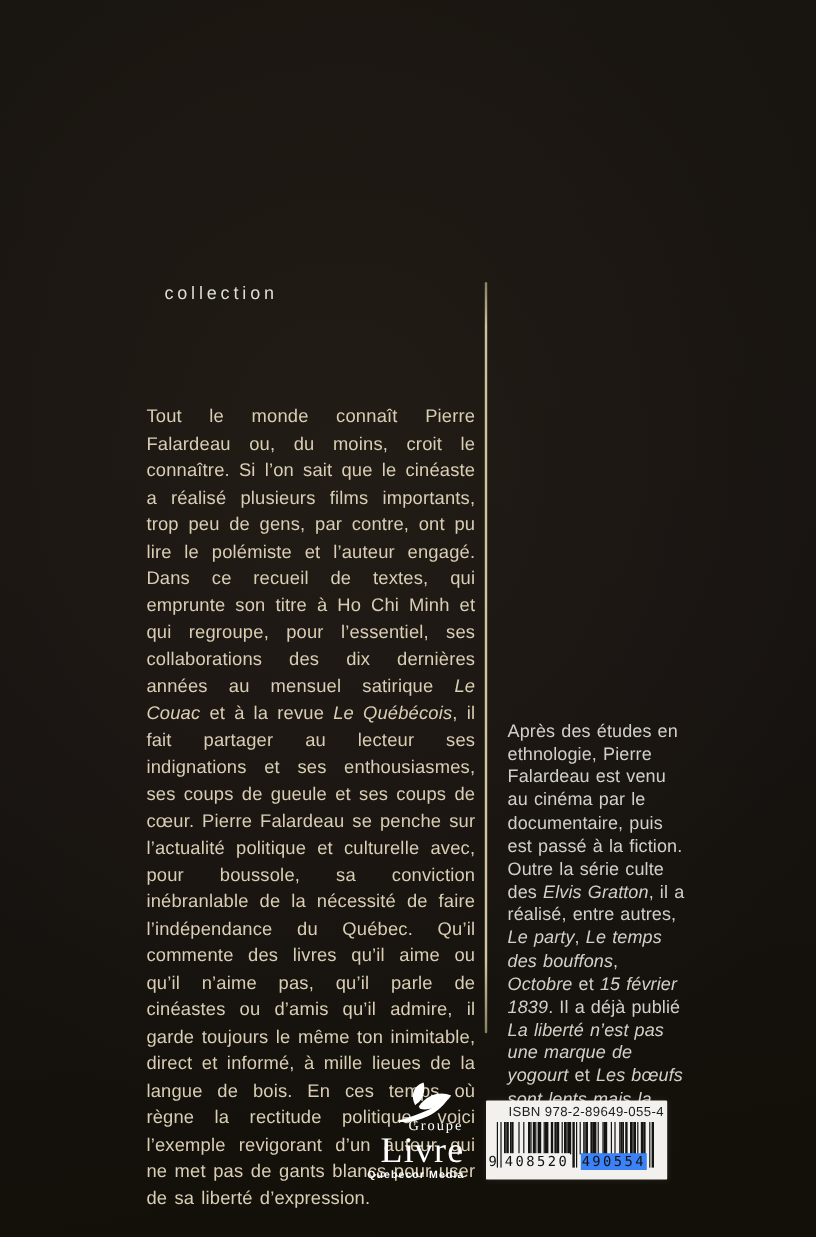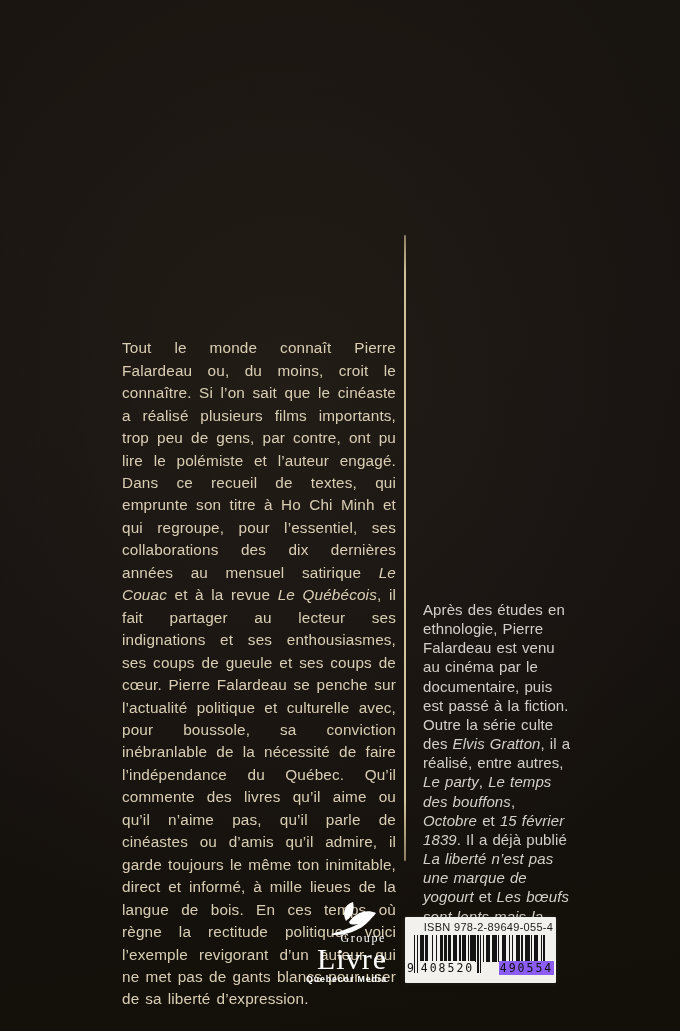--- a/index.html
+++ b/index.html
@@ -72,28 +72,29 @@
   }
   .bars .module{width:1.38px;height:27px;flex:none;}
   .bars .module.on{background:#141414;}
   .bars .module.guard{height:38px;}
   .digits{
     position:absolute;top:44px;left:0;right:0;height:14px;
     font-family:"DejaVu Sans Mono",monospace;font-size:11.5px;color:#111;
   }
   .digits .lead{position:absolute;left:2px;top:0;}
   .digits .g1{position:absolute;left:15px;width:55px;top:0;text-align:center;background:#f2f1ed;letter-spacing:2px;}
-  .digits .g2{position:absolute;left:79px;width:55px;top:0;text-align:center;background:#8b5cf6;letter-spacing:2px;margin-left:15px;}
+  .digits .g2{position:absolute;left:79px;width:55px;top:0;text-align:center;background:#3b82f6;letter-spacing:2px;}
 </style>
 </head>
 <body>
 
 <div class="cover">
 
   <div class="collection">
+    <div class="l1">collection</div>
   </div>
 
   <p class="synopsis"><span>Tout le monde connaît Pierre Falardeau ou, du moins, croit le connaître. Si l’on sait que le cinéaste a réalisé plusieurs films importants, trop peu de gens, par contre, ont pu lire le polémiste et l’auteur engagé. Dans ce recueil de textes, qui emprunte son titre à Ho Chi Minh et qui regroupe, pour l’essentiel, ses collaborations des dix dernières années au mensuel satirique </span><i>Le Couac</i><span> et à la revue </span><i>Le Québécois</i><span>, il fait partager au lecteur ses indignations et ses enthousiasmes, ses coups de gueule et ses coups de cœur. Pierre Falardeau se penche sur l’actualité politique et culturelle avec, pour boussole, sa conviction inébranlable de la nécessité de faire l’indépendance du Québec. Qu’il commente des livres qu’il aime ou qu’il n’aime pas, qu’il parle de cinéastes ou d’amis qu’il admire, il garde toujours le même ton inimitable, direct et informé, à mille lieues de la langue de bois. En ces temps où règne la rectitude politique, voici l’exemple revigorant d’un auteur qui ne met pas de gants blancs pour user de sa liberté d’expression.</span></p>
 
   <div class="divider"></div>
 
   <p class="bio"><span>Après des études en ethnologie, Pierre Falardeau est venu au cinéma par le documentaire, puis est passé à la fiction. Outre la série culte des </span><i>Elvis Gratton</i><span>, il a réalisé, entre autres, </span><i>Le party</i><span>, </span><i>Le temps des bouffons</i><span>, </span><i>Octobre</i><span> et </span><i>15 février 1839</i><span>. Il a déjà publié </span><i>La liberté n’est pas une marque de yogourt</i><span> et </span><i>Les bœufs sont lents mais la terre est patiente</i><span>.</span></p>
 
   <div class="logo">
     <span>

